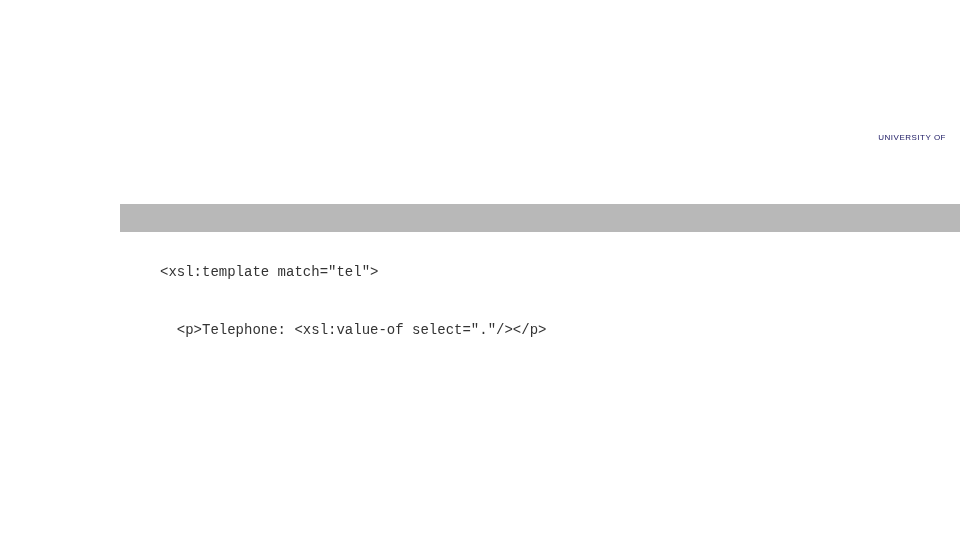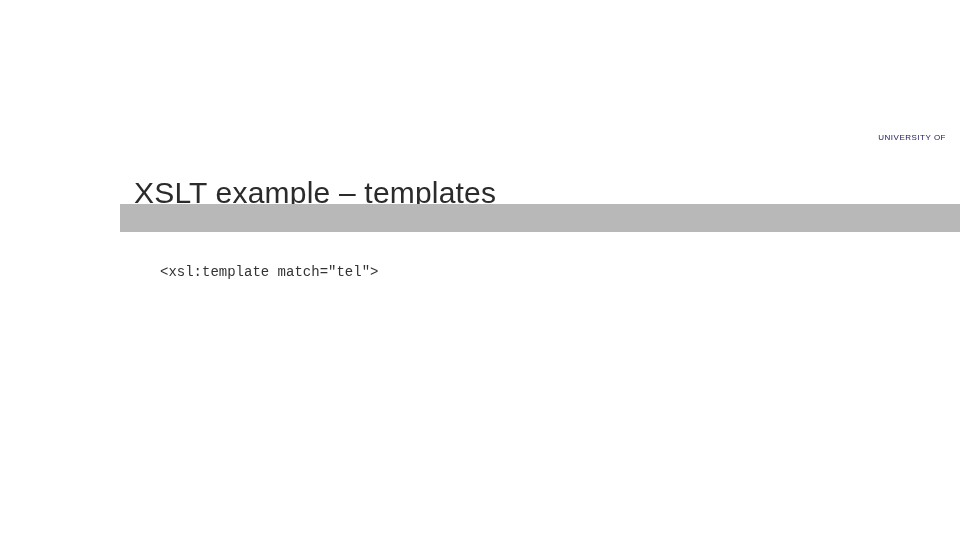--- a/index.html
+++ b/index.html
@@ -16,20 +16,19 @@
 </style>
 </head>
 <body>
 
 <div class="slide">
 
   <div class="logo">
     <span class="univ">UNIVERSITY OF</span>
   </div>
 
-  <h1 class="title">XSLT example – templates</h1>
   <div class="underline"></div>
 
-  <div class="code"><div>&lt;xsl:template match="tel"&gt;</div></div>
+  <div class="code"><div>&lt;xsl:template match="tel"&gt;</div><div>  &lt;p&gt;Telephone: &lt;xsl:value-of select="."/&gt;&lt;/p&gt;</div></div>
 
   <div class="pagenum">22</div>
 
 </div>
 
 </body></html>

